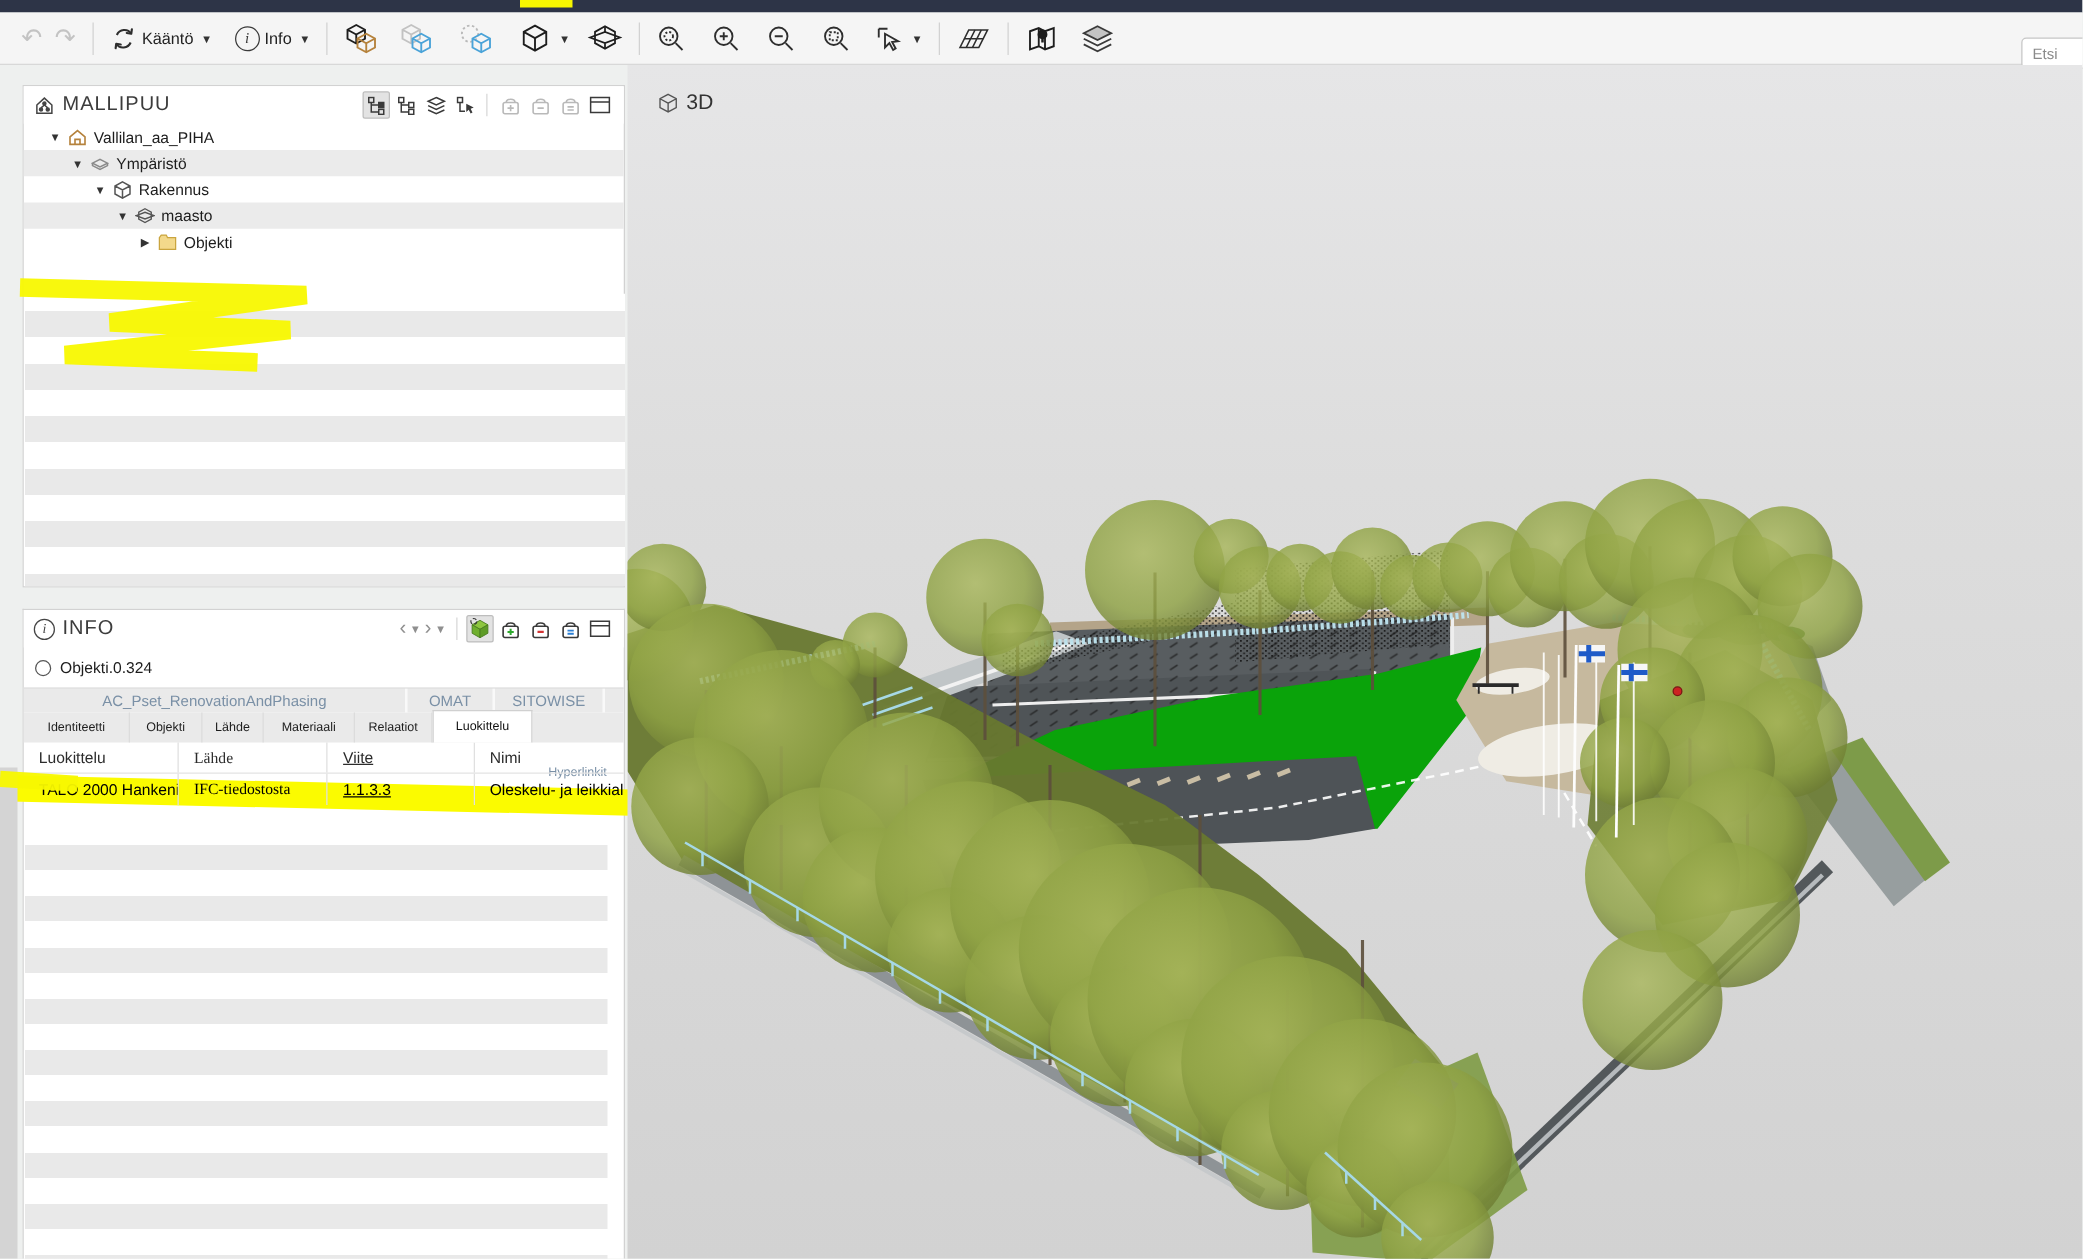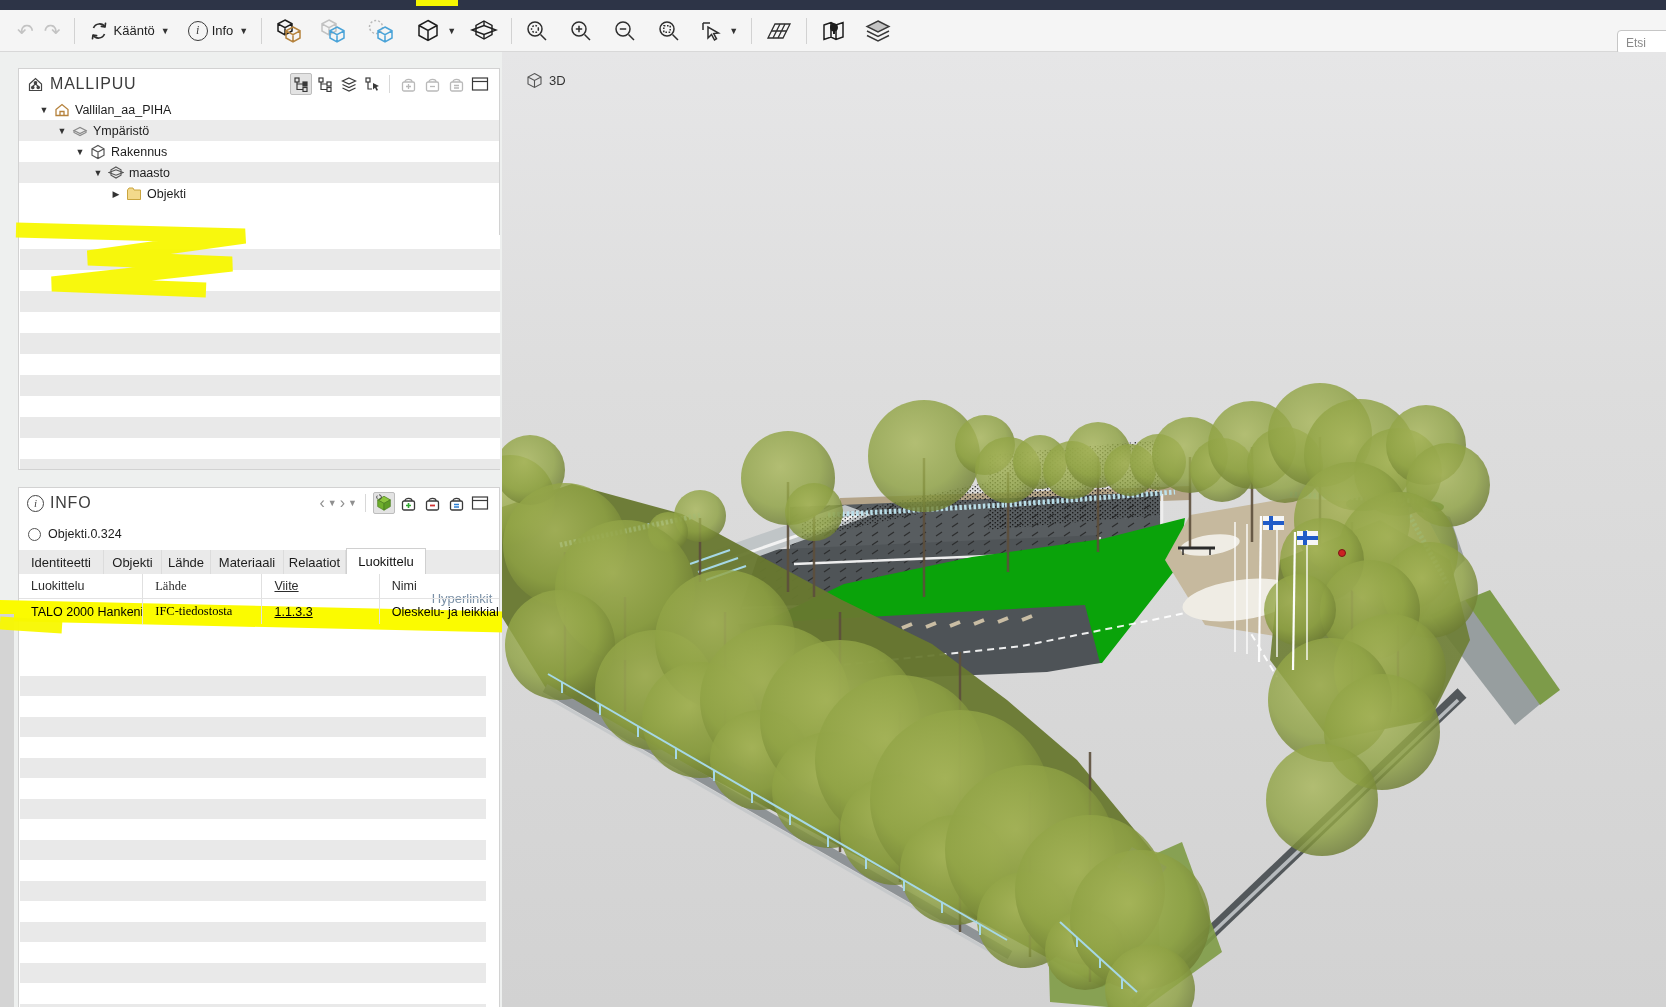--- a/index.html
+++ b/index.html
@@ -42,38 +42,38 @@
   .tree-filler { position:absolute; left:1px; top:166px; width:480px; height:234px;
      background:repeating-linear-gradient(180deg,#fff 0 14px,#e9e9e9 14px 35px,#fff 35px 42px); }
 
   .info-panel { left:18px; top:487px; width:482px; height:520px; border-bottom:none; }
   .object-row { height:32px; display:flex; align-items:center; padding:0 9px; font-size:12.5px; color:#1d1d1d; }
   .radio { width:13px; height:13px; border:1.5px solid #555; border-radius:50%; margin-right:7px; }
 
   .pset-tabs { height:20px; display:flex; background:#eaeaea; border-top:1px solid #e0e0e0; }
   .pset-tab { display:flex; align-items:center; justify-content:center; font-size:12px; color:#7a90a6; border-right:2px solid #f9f9f9; }
   .tabs2 { height:24px; display:flex; background:#eaeaea; }
-  .tab { display:flex; align-items:center; justify-content:center; font-size:13px; color:#1d1d1d; border-right:1px solid #dcdcdc; }
+  .tab { display:flex; align-items:center; justify-content:center; font-size:10px; color:#1d1d1d; border-right:1px solid #dcdcdc; }
   .tab.muted { color:#7a90a6; }
   .tab.active { background:#fff; color:#111; border:1px solid #d0d0d0; border-bottom:none; margin-top:-2px; height:26px; z-index:2; }
 
   .grid-table { position:relative; font-size:12.5px; }
   .gt-header { display:flex; height:25px; align-items:center; border-bottom:1px solid #e3e3e3; }
   .gt-row { display:flex; height:25px; align-items:center; position:relative; }
   .gt-cell { padding-left:12px; overflow:hidden; white-space:nowrap; border-right:1px solid #e0e0e0; height:100%; display:flex; align-items:center; position:relative; z-index:1; }
   .gt-cell.c1{ width:125px; } .gt-cell.c2{ width:120px;font-family:Liberation Serif, serif; } .gt-cell.c3{ width:118px;text-decoration:underline; } .gt-cell.c4{ width:120px; border-right:none; }
   .gt-header .gt-cell { color:#2c2c2c; }
   .row-highlight { position:absolute; left:-22px; top:1px; width:508px; height:21px; background:#fbfb00; transform:rotate(1.3deg); transform-origin:left center; z-index:0; }
   .info-filler { position:absolute; left:1px; top:187px; width:466px; height:333px;
      background:repeating-linear-gradient(180deg,#fff 0 1px,#e9e9e9 1px 21px,#fff 21px 41px); }
   .left-strip { position:absolute; left:0; top:614px; width:14px; height:393px; background:#d4d4d4; }
 
   
   .viewport { position:absolute; left:502px; top:52px; width:1164px; height:955px; background:linear-gradient(180deg,#e6e6e7 0%, #dddddd 35%, #d2d2d2 100%); }
-  .viewport-label { position:absolute; left:24px; top:20px; display:flex; align-items:center; gap:6px; font-size:13px; color:#333; z-index:5; }
+  .viewport-label { position:absolute; left:24px; top:20px; display:flex; align-items:center; gap:6px; font-size:17px; color:#333; z-index:5; }
   .scene { position:absolute; left:0; top:0; }
 
   .overlay { position:absolute; left:0; top:0; width:1666px; height:1007px; pointer-events:none; z-index:60; }
 </style>
 </head>
 <body>
 
 <div class="titlebar">
   <div class="title-yellow-dash"></div>
 </div>
@@ -373,20 +373,31 @@
           <path d="M1.5 5.5 H16.5"></path>
       </svg>
     </span>
   </div>
 
   <div class="object-row">
     <span class="radio"></span>
     <span>Objekti.0.324</span>
   </div>
 
+  <div class="pset-tabs">
+    <div class="pset-tab" style="width:307px;">
+        <span>AC_Pset_RenovationAndPhasing</span>
+      </div>
+    <div class="pset-tab" style="width:70px;">
+        <span>OMAT</span>
+      </div>
+    <div class="pset-tab" style="width:88px;">
+        <span>SITOWISE</span>
+      </div>
+  </div>
 
   <div class="tabs2">
     <div class="tab" style="width:85px;">
         <span>Identiteetti</span>
       </div>
     <div class="tab" style="width:58px;">
         <span>Objekti</span>
       </div>
     <div class="tab" style="width:49px;">
         <span>Lähde</span>

